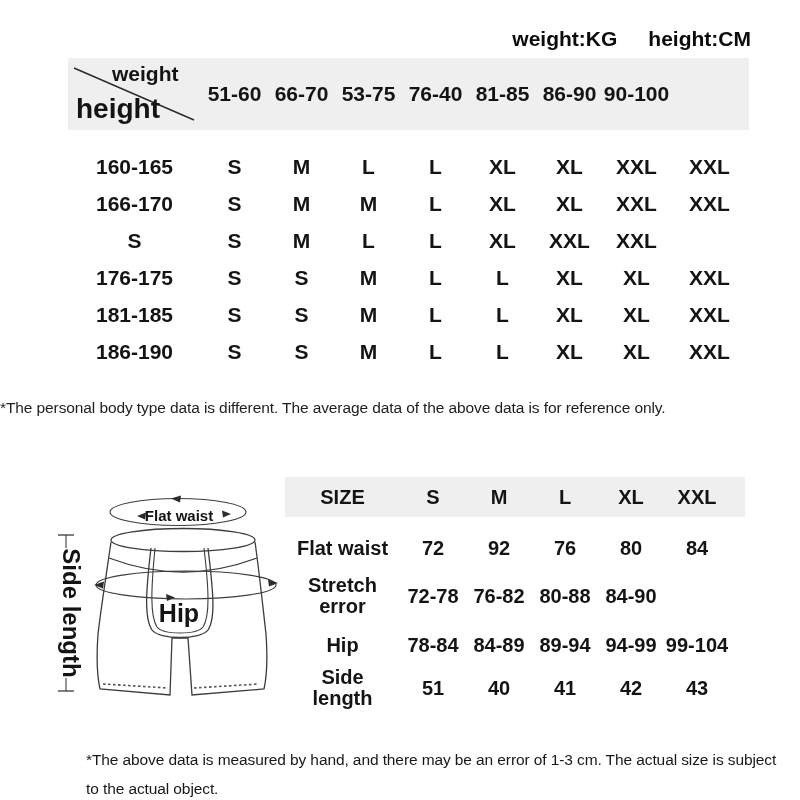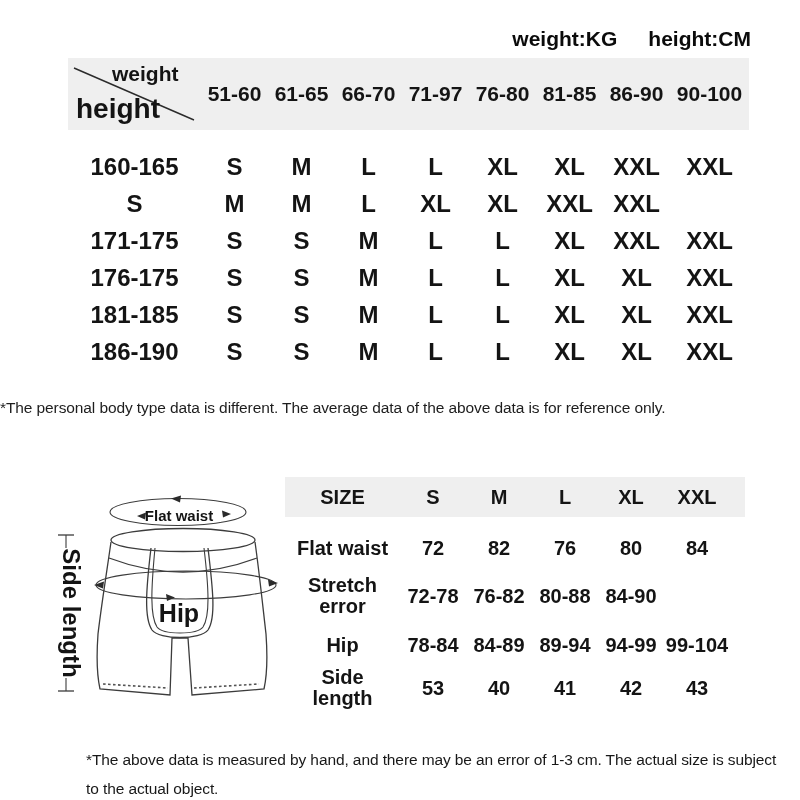--- a/index.html
+++ b/index.html
@@ -18,21 +18,21 @@
   .t1-header{display:grid;grid-template-columns:133px repeat(7,67px) 1fr;
              height:72px;background:var(--band,#efefef);}
   .t1-header .cell{font-size:21px;font-weight:600;}
   .corner{position:relative;}
   .corner svg{position:absolute;left:0;top:0;}
   .corner line{stroke:#2b2b2b;stroke-width:1.4;}
   .corner-top{position:absolute;left:44px;top:4px;font-size:21px;font-weight:600;}
   .corner-bottom{position:absolute;left:8px;bottom:5px;font-size:28px;font-weight:600;}
   .t1-body{margin-top:18px;}
   .t1-row{display:grid;grid-template-columns:133px repeat(7,67px) 1fr;height:37px;}
-  .t1-row .cell{font-size:24px;font-weight:600;}
+  .t1-row .cell{font-size:21px;font-weight:600;}
 
   .note1{position:absolute;left:0;top:399px;width:800px;margin:0;text-align:left;
          font-size:15.5px;letter-spacing:-0.1px;color:#1d1d1d;}
 
   
   .diagram{position:absolute;left:40px;top:478px;width:250px;height:250px;}
   .diagram .ln{fill:none;stroke:#3c3c3c;stroke-width:1.3;}
   .diagram .thin{stroke-width:1.1;}
   .diagram .stitch{fill:none;stroke:#555;stroke-width:1.6;stroke-dasharray:2.6 2.4;}
   .diagram polygon{fill:#2b2b2b;}
@@ -68,53 +68,52 @@
     <div class="t1-header">
       <div class="cell corner">
         <svg width="133" height="72" viewBox="0 0 133 72">
           <line x1="6" y1="10" x2="126" y2="62"></line>
         </svg>
         <span class="corner-top">weight</span>
         <span class="corner-bottom">height</span>
       </div>
 
     <div class="cell">51-60</div>
-        <div class="cell">61-65</div>
         <div class="cell">66-70</div>
-        <div class="cell">71-97</div>
-        <div class="cell">76-80</div>
+        <div class="cell">53-75</div>
+        <div class="cell">76-40</div>
         <div class="cell">81-85</div>
         <div class="cell">86-90</div>
         <div class="cell">90-100</div>
       </div>
     <div class="t1-body">
 
     <div class="t1-row">
           <div class="cell">160-165</div>
           <div class="cell">S</div>
           <div class="cell">M</div>
           <div class="cell">L</div>
           <div class="cell">L</div>
           <div class="cell">XL</div>
           <div class="cell">XL</div>
           <div class="cell">XXL</div>
           <div class="cell">XXL</div>
         </div>
         <div class="t1-row">
-          <div class="cell">S</div>
-          <div class="cell">M</div>
-          <div class="cell">M</div>
-          <div class="cell">L</div>
-          <div class="cell">XL</div>
-          <div class="cell">XL</div>
-          <div class="cell">XXL</div>
-          <div class="cell">XXL</div>
-        </div>
-        <div class="t1-row">
-          <div class="cell">171-175</div>
+          <div class="cell">166-170</div>
+          <div class="cell">S</div>
+          <div class="cell">M</div>
+          <div class="cell">M</div>
+          <div class="cell">L</div>
+          <div class="cell">XL</div>
+          <div class="cell">XL</div>
+          <div class="cell">XXL</div>
+          <div class="cell">XXL</div>
+        </div>
+        <div class="t1-row">
           <div class="cell">S</div>
           <div class="cell">S</div>
           <div class="cell">M</div>
           <div class="cell">L</div>
           <div class="cell">L</div>
           <div class="cell">XL</div>
           <div class="cell">XXL</div>
           <div class="cell">XXL</div>
         </div>
         <div class="t1-row">
@@ -200,21 +199,21 @@
         <div class="cell">M</div>
         <div class="cell">L</div>
         <div class="cell">XL</div>
         <div class="cell">XXL</div>
       </div>
     <div class="t2-body">
 
     <div class="t2-row">
           <div class="cell lab">Flat waist</div>
           <div class="cell">72</div>
-          <div class="cell">82</div>
+          <div class="cell">92</div>
           <div class="cell">76</div>
           <div class="cell">80</div>
           <div class="cell">84</div>
         </div>
         <div class="t2-row">
           <div class="cell lab">Stretch error</div>
           <div class="cell">72-78</div>
           <div class="cell">76-82</div>
           <div class="cell">80-88</div>
           <div class="cell">84-90</div>
@@ -222,21 +221,21 @@
         <div class="t2-row">
           <div class="cell lab">Hip</div>
           <div class="cell">78-84</div>
           <div class="cell">84-89</div>
           <div class="cell">89-94</div>
           <div class="cell">94-99</div>
           <div class="cell">99-104</div>
         </div>
         <div class="t2-row">
           <div class="cell lab">Side length</div>
-          <div class="cell">53</div>
+          <div class="cell">51</div>
           <div class="cell">40</div>
           <div class="cell">41</div>
           <div class="cell">42</div>
           <div class="cell">43</div>
         </div>
       </div>
   </section>
 
   <p class="note2">*The above data is measured by hand, and there may be an error of 1-3 cm. The actual size is subject to the actual object.</p>
 

